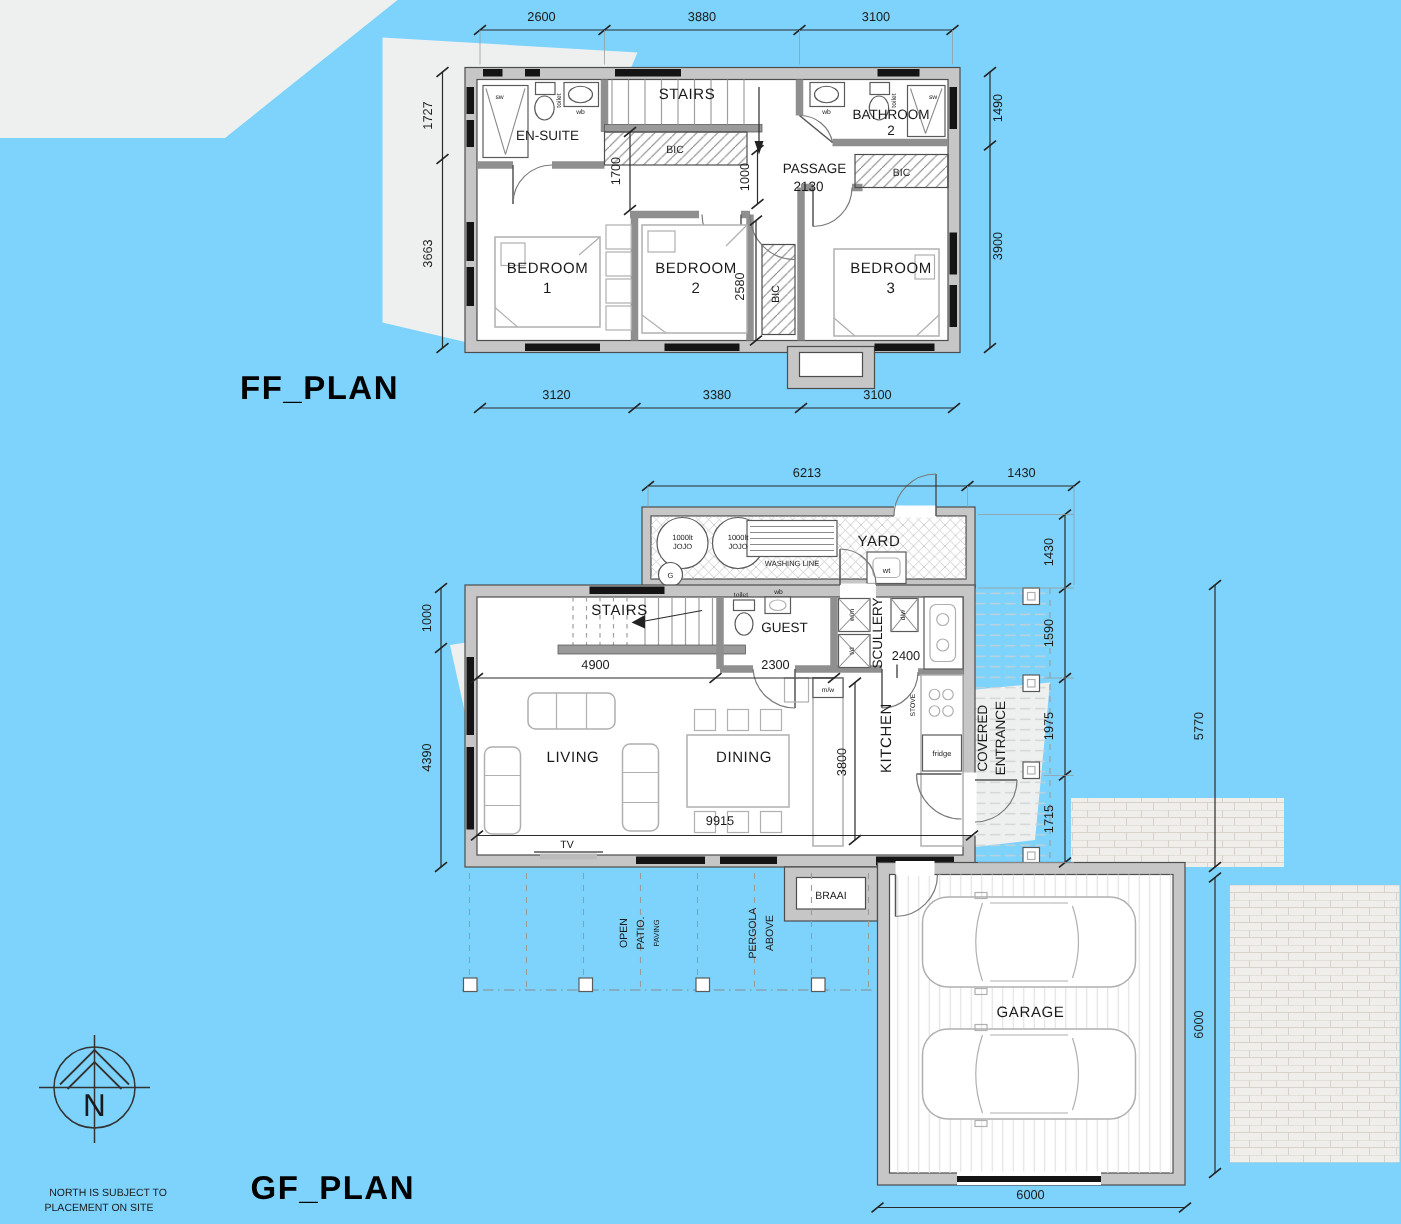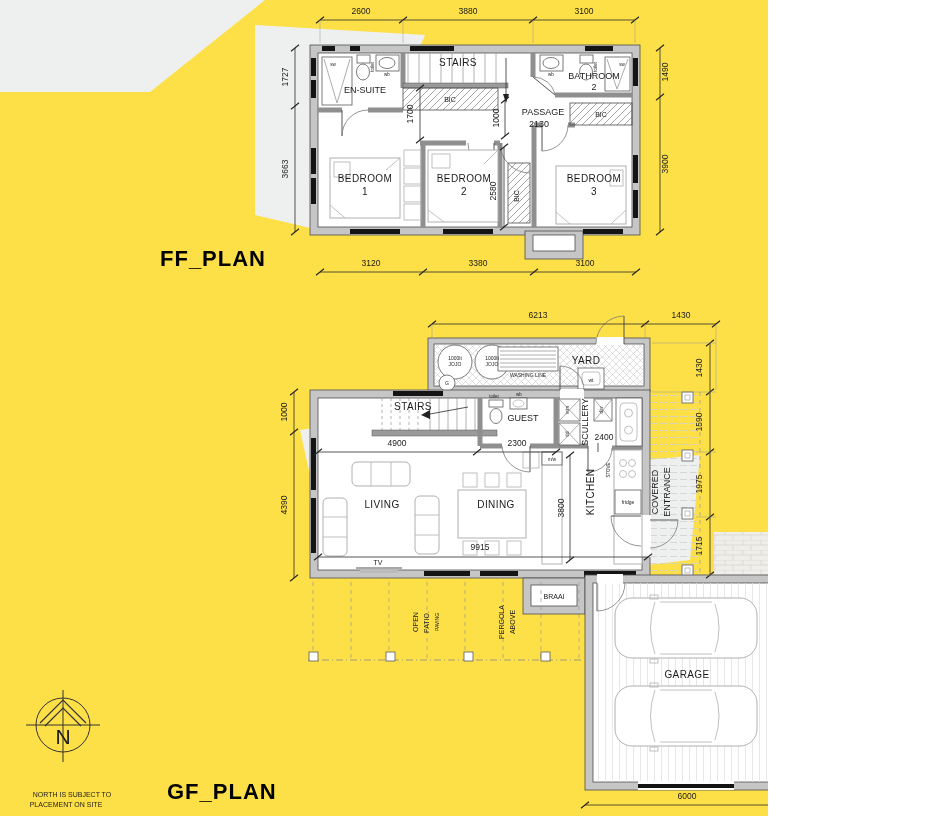--- a/index.html
+++ b/index.html
@@ -1,16 +1,16 @@
 <!DOCTYPE html>
 <html><head>
 <meta charset="utf-8">
 <style>
   html,body{margin:0;padding:0;background:#ffffff;}
-  #stage{position:relative;width:768px;height:816px;background:#fde047;overflow:hidden;
+  #stage{position:relative;width:934px;height:816px;background:#7dd3fc;overflow:hidden;
          font-family:"Liberation Sans",sans-serif;}
   svg text{font-family:"Liberation Sans",sans-serif;fill:#1a1a1a;}
   .wallfill{fill:#c6c6c6;stroke:#4d4d4d;stroke-width:.8;}
   .wallin{fill:#ffffff;stroke:#4d4d4d;stroke-width:.8;}
   .iw{stroke:#8f8f8f;stroke-width:5;fill:none;}
   .band{fill:#9a9a9a;stroke:#555;stroke-width:.5;}
   .thin{stroke:#8a8a8a;stroke-width:.7;fill:none;}
   .tread{stroke:#9f9f9f;stroke-width:.8;fill:none;}
   .treadd{stroke:#9f9f9f;stroke-width:.8;fill:none;stroke-dasharray:3 3;}
   .fix{stroke:#5a5a5a;stroke-width:.8;fill:#ffffff;}

